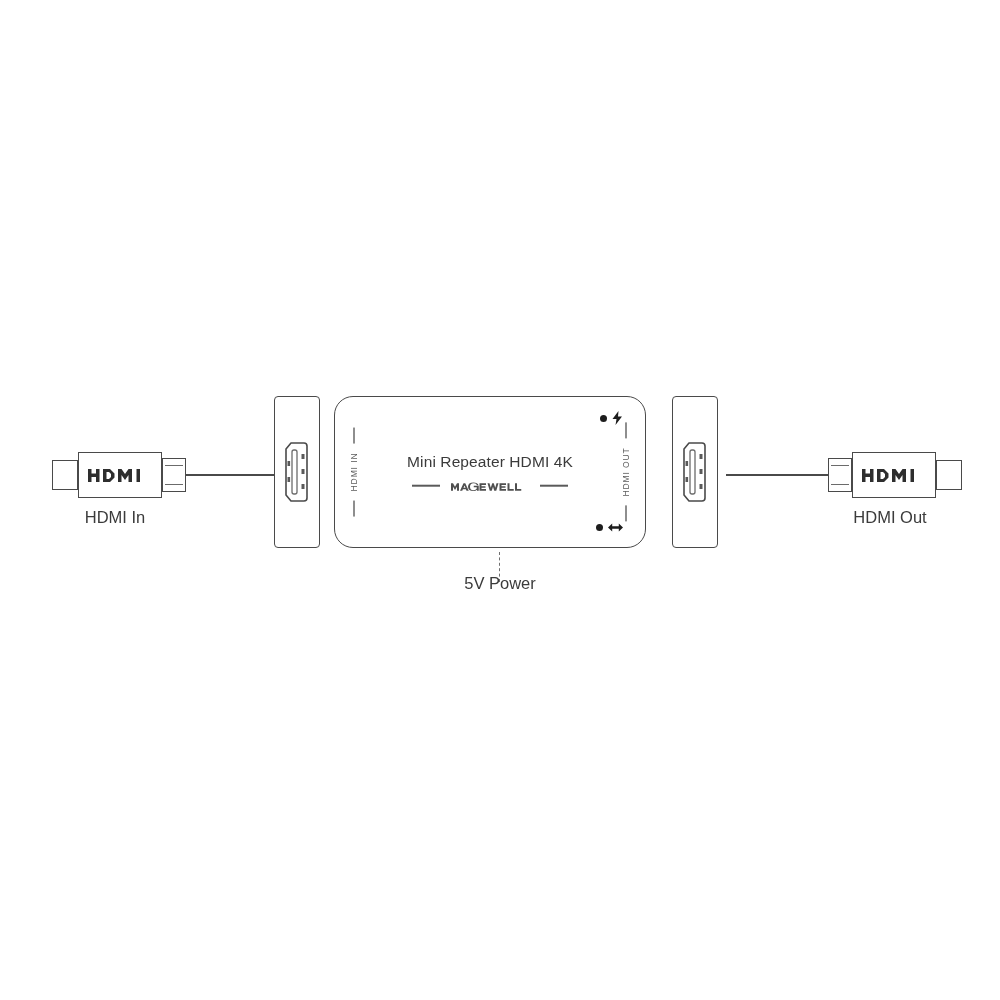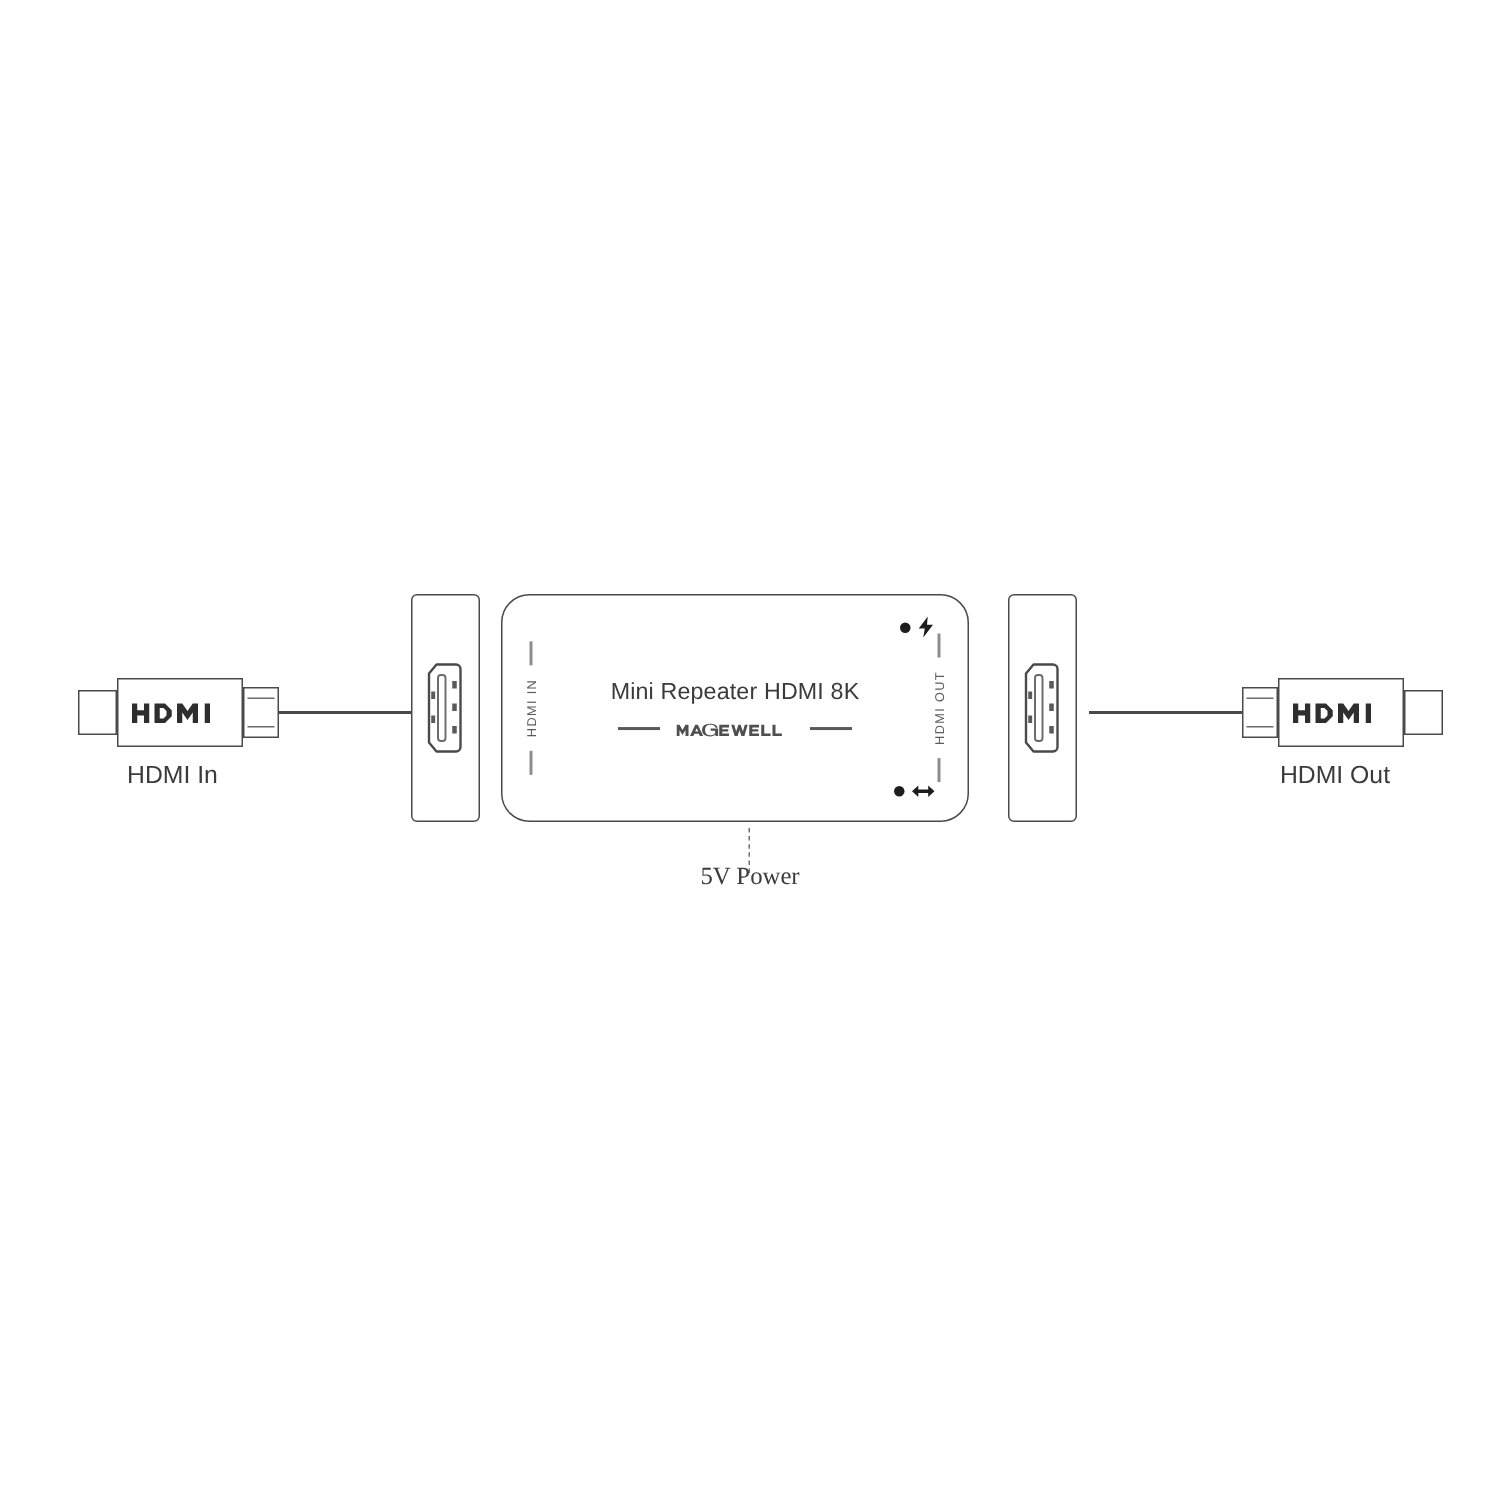--- a/index.html
+++ b/index.html
@@ -252,21 +252,21 @@
       <div class="legend-tick"></div>
     </div>
 
     <div class="side-legend" id="legend-out">
       <div class="legend-tick"></div>
       <div class="legend-text">HDMI OUT</div>
       <div class="legend-tick"></div>
     </div>
 
     <div class="device-center">
-      <div id="device-title">Mini Repeater HDMI 8K</div>
+      <div id="device-title">Mini Repeater HDMI 4K</div>
       <div class="brand-row">
         <div class="brand-rule"></div>
         <svg width="78" height="11" viewBox="0 0 312 44" aria-label="MAGEWELL">
           <g fill="#4f4f4f">
 
             <path d="M0 40 V10 h8 l8 14 l8 -14 h8 v30 h-8 V24 l-8 13 l-8 -13 v16 Z"></path>
 
             <path d="M36 40 L50 10 h7 l14 30 h-9 l-2.5 -6 h-12 L45 40 Z M50 28 h8 l-4 -9 Z"></path>
 
             <path d="M104 18 q-3 -9 -14 -8 q-14 0 -14 14 q0 14 14 14 q10 0 13 -7 v-5 h-12 v-6 h20 v20 h-7 v-4 q-5 5 -14 5 q-22 0 -22 -17 q0 -17 22 -17 q16 0 20 11 Z"></path>
@@ -327,17 +327,17 @@
         </g>
       </svg>
     </div>
     <div class="conn-tab"></div>
   </div>
 
   <div id="power-leader"></div>
 
   <div class="caption" style="left:20px; top:508px; width:190px;">HDMI In</div>
 
-  <div class="caption" style="left:405px; top:574px; width:190px;font-family:Liberation Serif, serif;">5V Power</div>
+  <div class="caption" style="left:405px; top:574px; width:190px;">5V Power</div>
 
   <div class="caption" style="left:795px; top:508px; width:190px;">HDMI Out</div>
 
 </div>
 
 </body></html>

